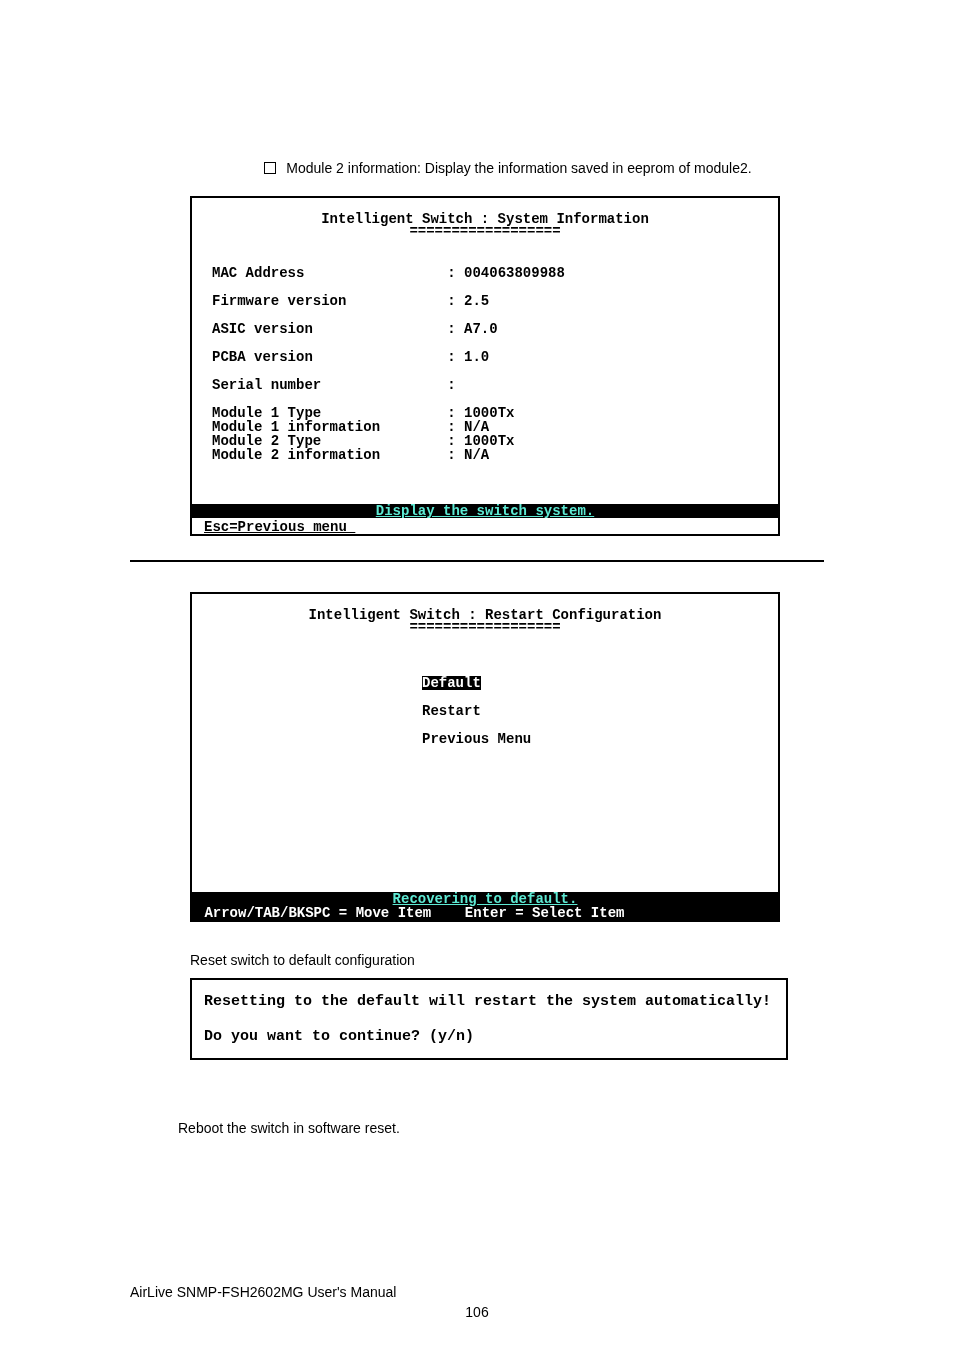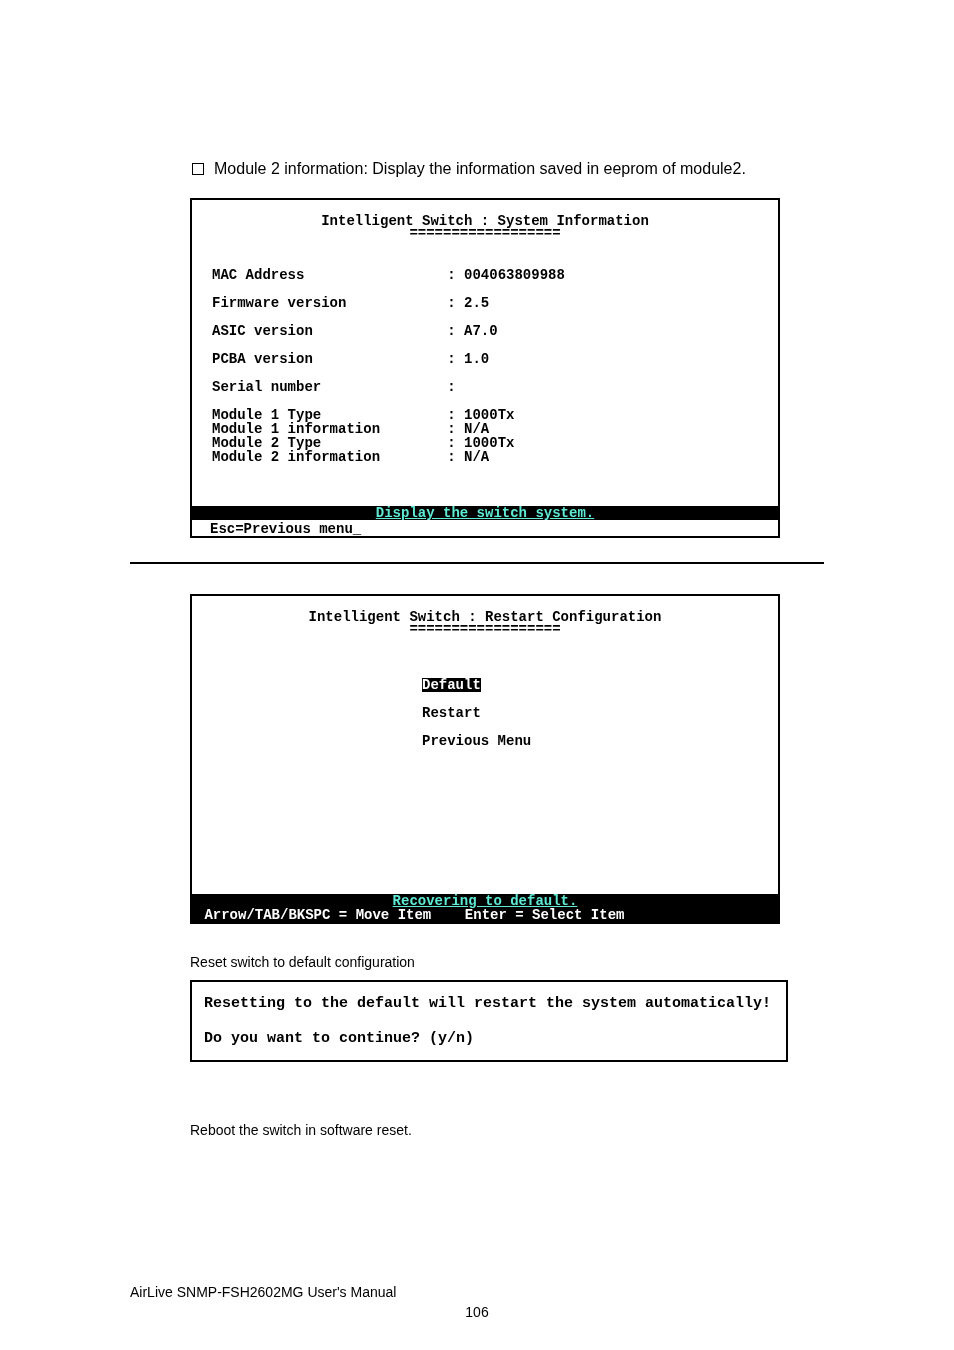--- a/index.html
+++ b/index.html
@@ -13,21 +13,22 @@
   .page {
     width: 954px;
     min-height: 1350px;
     box-sizing: border-box;
     padding: 160px 130px 40px 130px;
     position: relative;
   }
   .bullet-line {
     margin-left: 62px;
     margin-bottom: 20px;
-    font-size: 16px;
+    font-size: 14px;
+    text-align: center;
   }
   .bullet-line .b {
     display: inline-block;
     width: 12px;
     height: 12px;
     border: 1.5px solid #000;
     box-sizing: border-box;
     margin-right: 10px;
     position: relative;
     top: 1px;
@@ -70,22 +71,23 @@
     text-align: center;
     padding: 0;
     font-size: 14px;
     text-decoration: underline;
   }
   .term-status.no-bottom {
     bottom: 14px;
   }
   .term-prev {
     position: absolute;
-    left: 18px;
+    left: 12px;
     bottom: 0;
+    text-decoration: underline;
     font-size: 14px;
   }
   .term-bottom-bar {
     position: absolute;
     left: 0; right: 0; bottom: 0;
     background: #000;
     color: #fff;
     font-size: 14px;
     white-space: pre;
     padding: 0 0 0 4px;
@@ -117,21 +119,21 @@
     margin: 0 0 0 60px;
     width: 570px;
     padding: 14px 12px;
     font-family: "Courier New", monospace;
     font-weight: bold;
     font-size: 15px;
     line-height: 1.0;
   }
   .confirm-box .gap { height: 20px; }
   .reboot-label {
-    margin: 60px 0 0 60px;
+    margin: 60px 0 0 48px;
     font-size: 14px;
   }
   .footer-left {
     position: absolute;
     left: 130px;
     bottom: 50px;
     font-size: 14px;
   }
   .footer-center {
     position: absolute;

